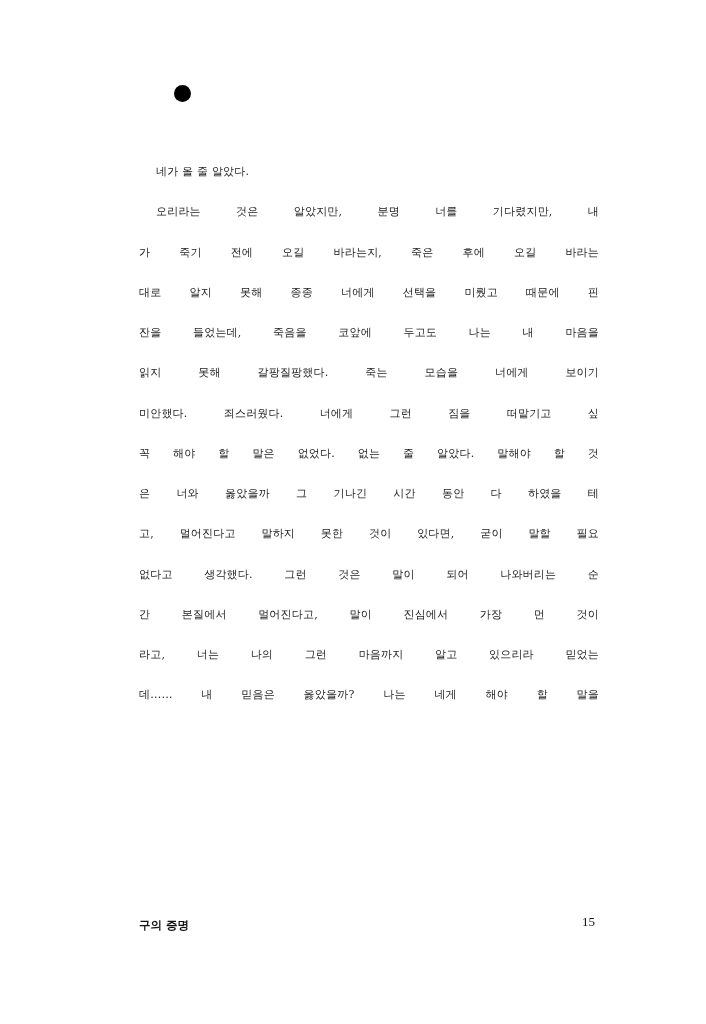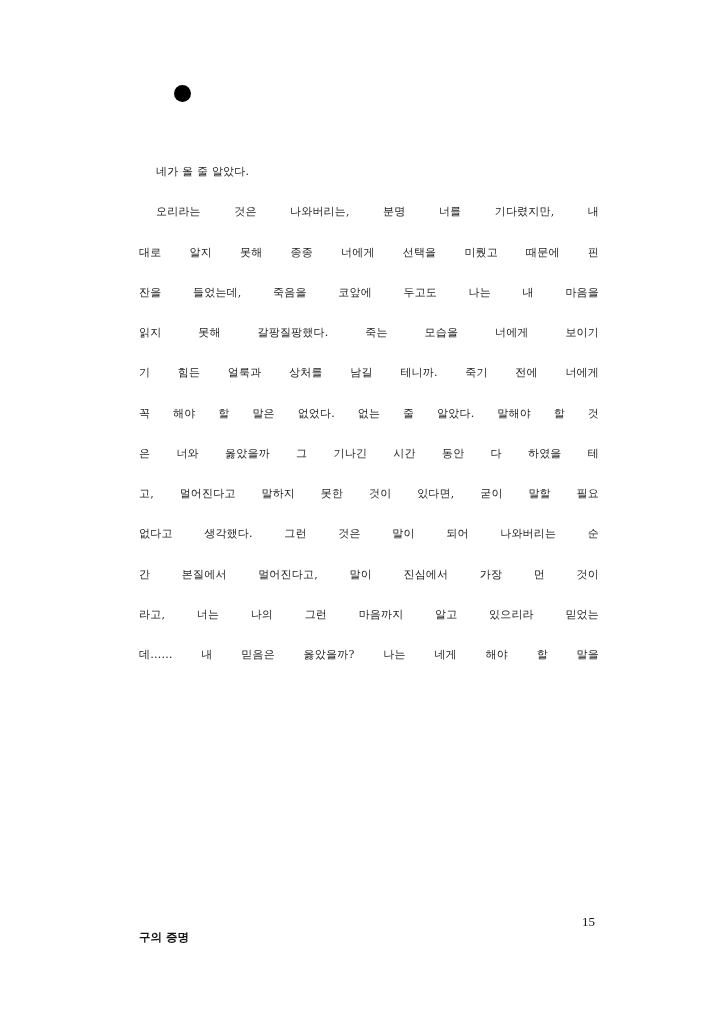--- a/index.html
+++ b/index.html
@@ -53,43 +53,44 @@
       left: 139px;
       width: 456px;
       height: 20px;
       font-size: 11.5px;
       font-weight: bold;
       color: #111111;
     }
     .footer .title {
       position: absolute;
       left: 0;
-      top: 16px;
+      top: 4px;
     }
     .footer .page-num {
       position: absolute;
       right: 0;
       top: 0;
       font-family: "Liberation Serif", serif;
       font-weight: normal;
       font-size: 13px;
     }
   </style>
 </head>
 <body>
 
 <div class="bullet"></div>
 
 <div class="body-text">
   <span class="line indent">네가 올 줄 알았다.</span>
-  <span class="line indent full">오리라는 것은 나와버리는, 분명 너를 기다렸지만, 내</span>
+  <span class="line indent full">오리라는 것은 알았지만, 분명 너를 기다렸지만, 내</span>
+  <span class="line">가 죽기 전에 오길 바라는지, 죽은 후에 오길 바라는</span>
   <span class="line">대로 알지 못해 종종 너에게 선택을 미뤘고 때문에 핀</span>
   <span class="line">잔을 들었는데, 죽음을 코앞에 두고도 나는 내 마음을</span>
   <span class="line">읽지 못해 갈팡질팡했다. 죽는 모습을 너에게 보이기</span>
-  <span class="line">기 힘든 얼룩과 상처를 남길 테니까. 죽기 전에 너에게</span>
+  <span class="line">미안했다. 죄스러웠다. 너에게 그런 짐을 떠맡기고 싶</span>
   <span class="line">꼭 해야 할 말은 없었다. 없는 줄 알았다. 말해야 할 것</span>
   <span class="line">은 너와 옳았을까 그 기나긴 시간 동안 다 하였을 테</span>
   <span class="line">고, 멀어진다고 말하지 못한 것이 있다면, 굳이 말할 필요</span>
   <span class="line">없다고 생각했다. 그런 것은 말이 되어 나와버리는 순</span>
   <span class="line">간 본질에서 멀어진다고, 말이 진심에서 가장 먼 것이</span>
   <span class="line">라고, 너는 나의 그런 마음까지 알고 있으리라 믿었는</span>
   <span class="line">데…… 내 믿음은 옳았을까? 나는 네게 해야 할 말을</span>
 </div>
 
 <div class="footer">

